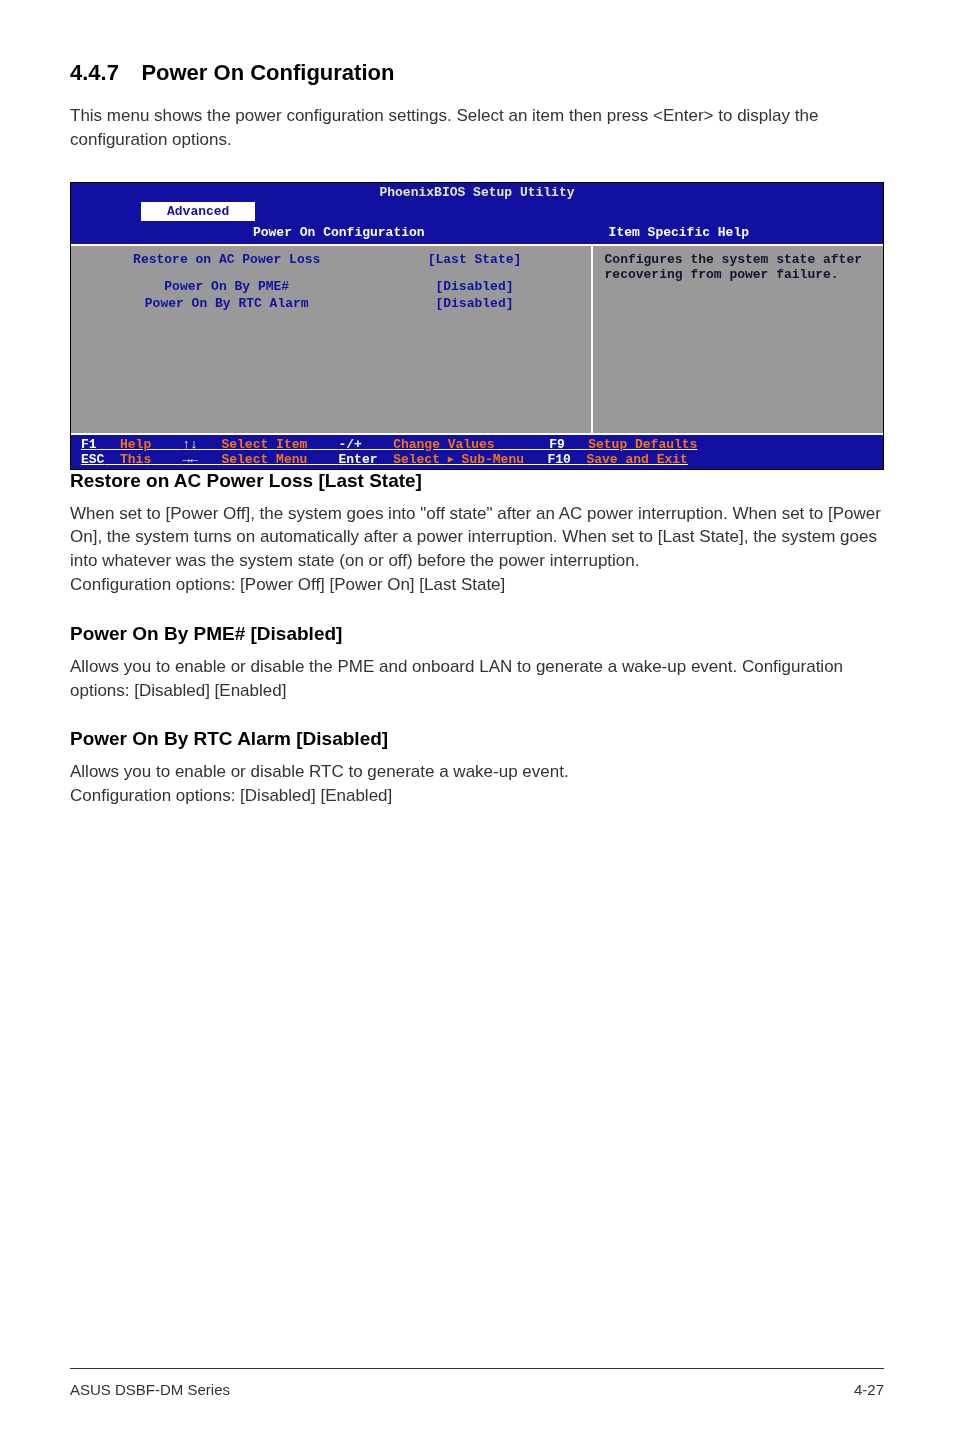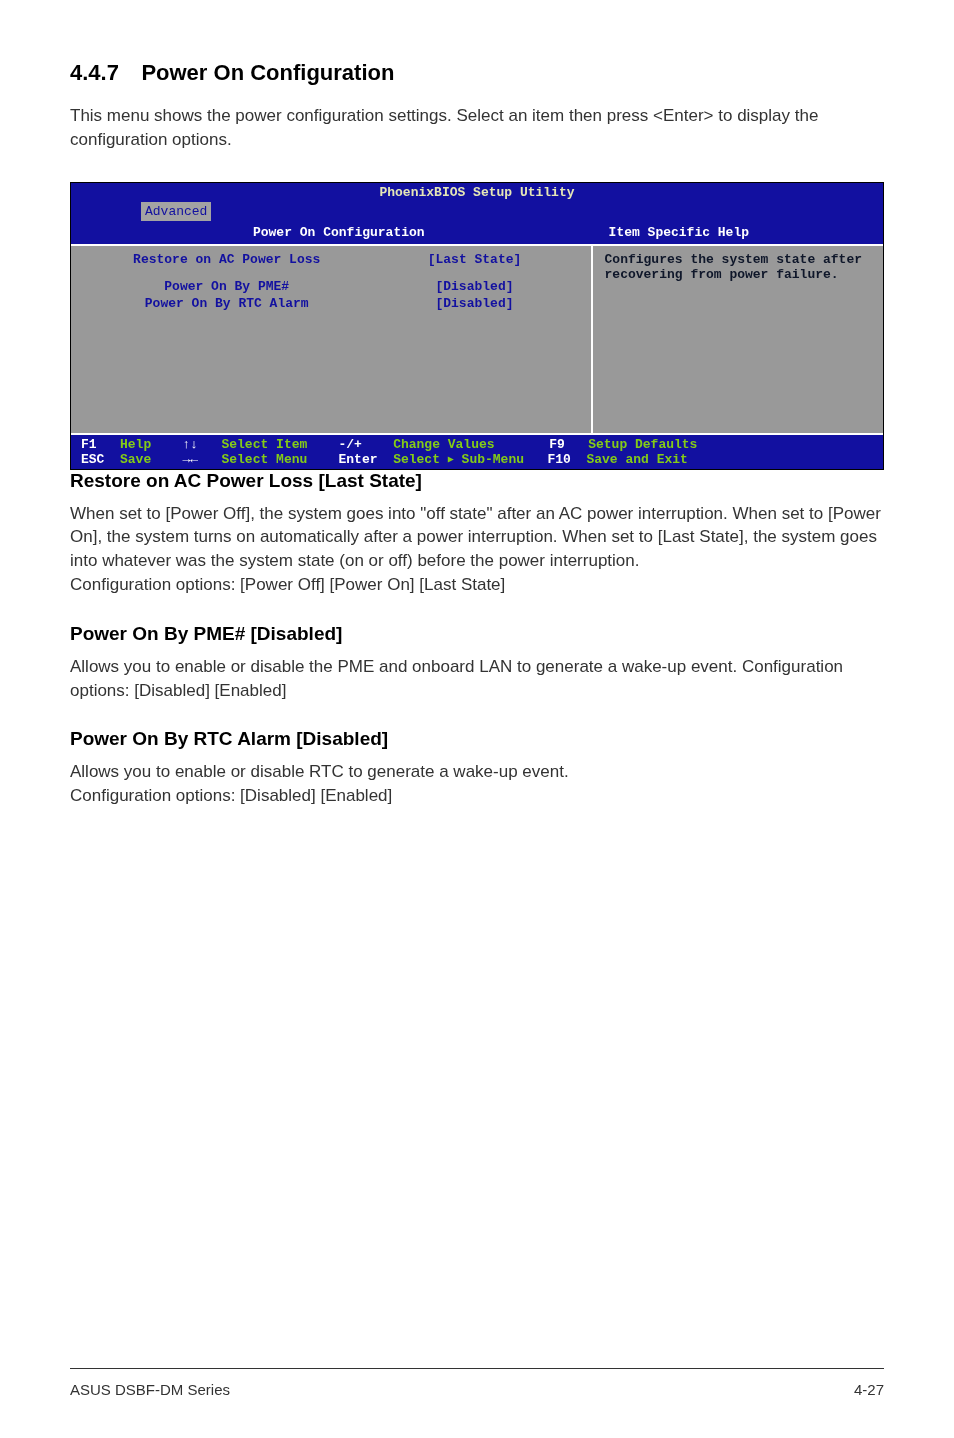--- a/index.html
+++ b/index.html
@@ -42,24 +42,24 @@
       font-weight: bold;
     }
     .bios-tabs {
       background: #1210a0;
       display: flex;
     }
     .bios-tab-spacer {
       width: 70px;
     }
     .bios-tab-active {
-      background: #a3a3a3;
+      background: #ffffff;
       color: #1210a0;
-      font-weight: normal;
-      padding: 2px 4px;
+      font-weight: bold;
+      padding: 2px 26px;
     }
     .bios-body {
       display: flex;
       background: #999;
       border-top: 2px solid #fff;
       border-bottom: 2px solid #fff;
     }
     .bios-left {
       flex: 1.95;
       border-right: 2px solid #fff;
@@ -96,26 +96,27 @@
     .bios-key { width: 58%; }
     .bios-val { width: 42%; }
     .bios-help-text {
       color: #0f172a;
       font-weight: bold;
     }
     .bios-footer {
       background: #1210a0;
       padding: 2px 10px;
       color: #fff;
+      text-decoration: underline;
     }
     .bios-footer-row {
       display: flex;
       font-weight: bold;
     }
-    .bf-cyan { color: #84cc16; }
+    .bf-cyan { color: #f97316; }
     .bf-white { color: #fff; }
     .bf-seg { white-space: pre; }
     .subsection-title {
       font-size: 19px;
       font-weight: bold;
     }
     .subsection-title.tight { margin-top: 26px; }
     .subsection-body {
       font-size: 17px;
       margin-top: 10px;
@@ -184,21 +185,21 @@
       <span class="bf-cyan bf-seg"><span>Help</span>    </span>
       <span class="bf-white bf-seg"><span>↑↓</span>   </span>
       <span class="bf-cyan bf-seg"><span>Select Item</span>    </span>
       <span class="bf-white bf-seg"><span>-/+</span>    </span>
       <span class="bf-cyan bf-seg"><span>Change Values</span>       </span>
       <span class="bf-white bf-seg"><span>F9</span>   </span>
       <span class="bf-cyan bf-seg"><span>Setup Defaults</span></span>
     </div>
     <div class="bios-footer-row">
       <span class="bf-white bf-seg"><span>ESC</span>  </span>
-      <span class="bf-cyan bf-seg"><span>Save</span>    </span>
+      <span class="bf-cyan bf-seg"><span>This</span>    </span>
       <span class="bf-white bf-seg"><span>→←</span>   </span>
       <span class="bf-cyan bf-seg"><span>Select Menu</span>    </span>
       <span class="bf-white bf-seg"><span>Enter</span>  </span>
       <span class="bf-cyan bf-seg">Select <span class="tri">▶</span> Sub-Menu   </span>
       <span class="bf-white bf-seg"><span>F10</span>  </span>
       <span class="bf-cyan bf-seg"><span>Save and Exit</span></span>
     </div>
   </div>
 </div>
 

